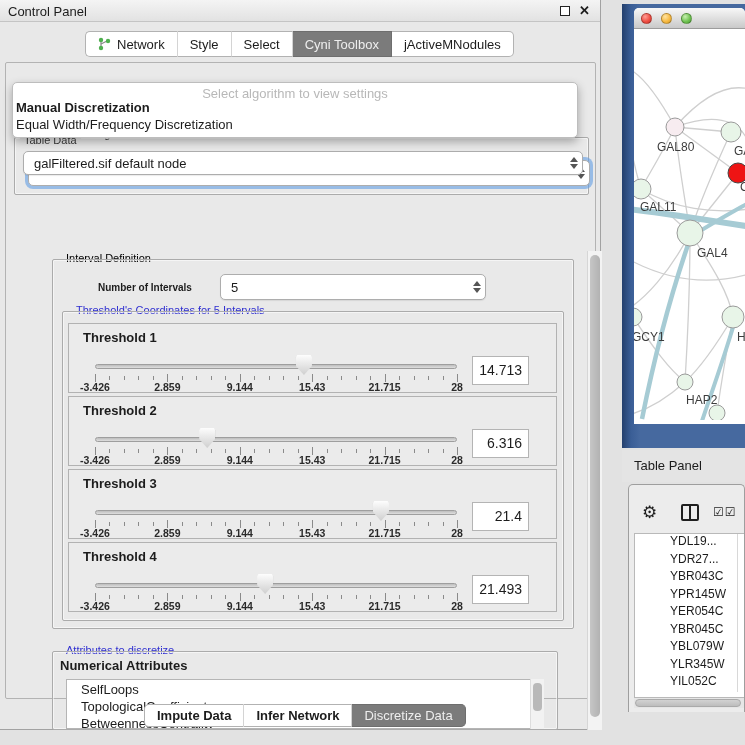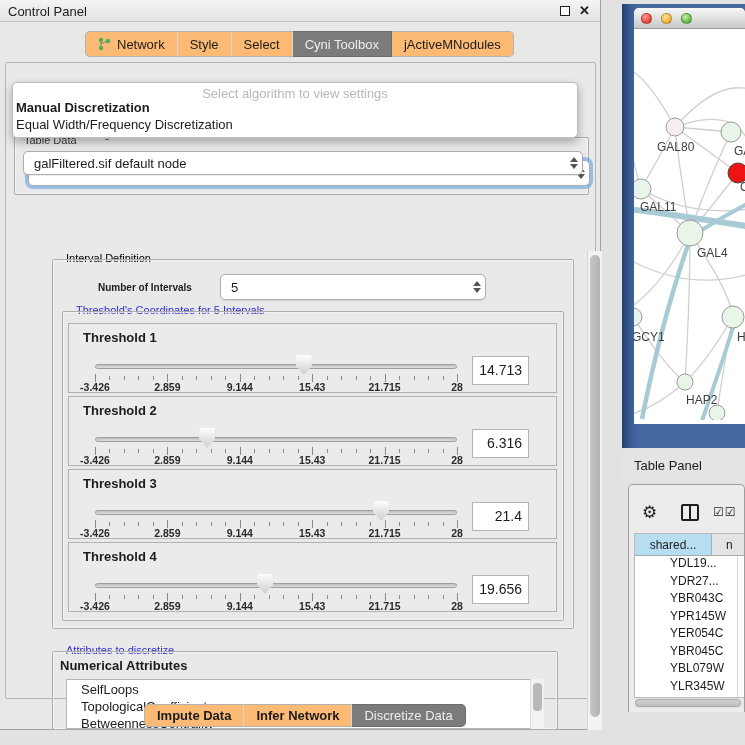--- a/index.html
+++ b/index.html
@@ -9,21 +9,21 @@
   
   #cp-window { left:0; top:0; width:601px; height:730px; background:#e8e8e8; border-right:1px solid #a2a2a2; border-bottom:1px solid #a2a2a2; }
   #cp-titlebar { left:0; top:0; width:100%; height:22px; background:linear-gradient(#f4f4f4,#e2e2e2); border-bottom:1px solid #c4c4c4; }
   #cp-title { left:8px; top:4px; font-size:13px; }
   #float-btn { right:30px; top:6px; width:10px; height:10px; border:1.5px solid #222; background:#fff; }
   #close-btn { right:10px; top:3px; font-size:13px; font-weight:bold; }
 
   
   .segbar { display:flex; }
   #top-tabs { left:85px; top:31px; height:26px; }
-  .seg { height:26px; display:flex; align-items:center; padding:0 12px; background:#fdba74; border-top:1px solid #b2b2b2; border-bottom:1px solid #b2b2b2; border-right:1px solid #d4d4d4; font-size:13px; white-space:nowrap; }
+  .seg { height:26px; display:flex; align-items:center; padding:0 12px; background:#ffffff; border-top:1px solid #b2b2b2; border-bottom:1px solid #b2b2b2; border-right:1px solid #d4d4d4; font-size:13px; white-space:nowrap; }
   .seg:first-child { border-left:1px solid #b2b2b2; border-radius:5px 0 0 5px; }
   .seg:last-child { border-right:1px solid #b2b2b2; border-radius:0 5px 5px 0; }
   .seg.active { background:#7b7b7b; color:#eeeeee; border-color:#6e6e6e; }
   .net-icon { width:13px; height:14px; margin-right:6px; }
 
   
   #content { left:5px; top:62px; width:591px; height:637px; background:#e9e9e9; border:1px solid #b3b3b3; border-radius:2px; }
 
   .groupbox { position:absolute; border:1px solid #ababab; border-radius:2px; box-shadow:inset 0 0 0 1px rgba(255,255,255,.55); }
   .grouptitle { position:absolute; font-size:11px; background:#e9e9e9; padding:0 4px; white-space:nowrap; }
@@ -358,21 +358,21 @@
             </div>
             <div class="ticklabels">
               <span style="left: 0%;">-3.426</span>
               <span style="left: 20%;">2.859</span>
               <span style="left: 40%;">9.144</span>
               <span style="left: 60%;">15.43</span>
               <span style="left: 80%;">21.715</span>
               <span style="left: 100%;">28</span>
             </div>
         </div>
-        <div class="thr-value">19.656</div>
+        <div class="thr-value">21.493</div>
       </div>
 
       <span class="grouptitle t-blue" style="left:44px; top:393px;">Attributes to discretize</span>
       <div class="groupbox" id="grp-attrs"></div>
       <span class="abs" id="lbl-numattr">Numerical Attributes</span>
       <div class="abs" id="attr-list">
 
       <div class="attr-item">SelfLoops</div>
           <div class="attr-item">TopologicalCoefficient</div>
           <div class="attr-item">BetweennessCentrality</div>
@@ -470,24 +470,20 @@
 <div class="abs" id="tablepanel-bar">
   <div class="abs" id="tablepanel-title">Table Panel</div>
 </div>
 
 <div class="abs" id="table-subwin">
   <span class="tb-icon" id="gear-icon">⚙</span>
   <div class="abs" id="split-icon"></div>
   <span class="tb-icon" id="check-icons">☑☑</span>
 
   <div class="abs" id="node-table">
-    <div class="th-row">
-      <div class="th-cell th-c1">shared...</div>
-      <div class="th-cell th-c2">n</div>
-    </div>
     <div>
 
         <div class="td-row">
           <div class="td-cell td-c1">YDL19...</div>
           <div class="td-cell td-c2">YDL1</div>
         </div>
 
         <div class="td-row">
           <div class="td-cell td-c1">YDR27...</div>
           <div class="td-cell td-c2">YDR2</div>

